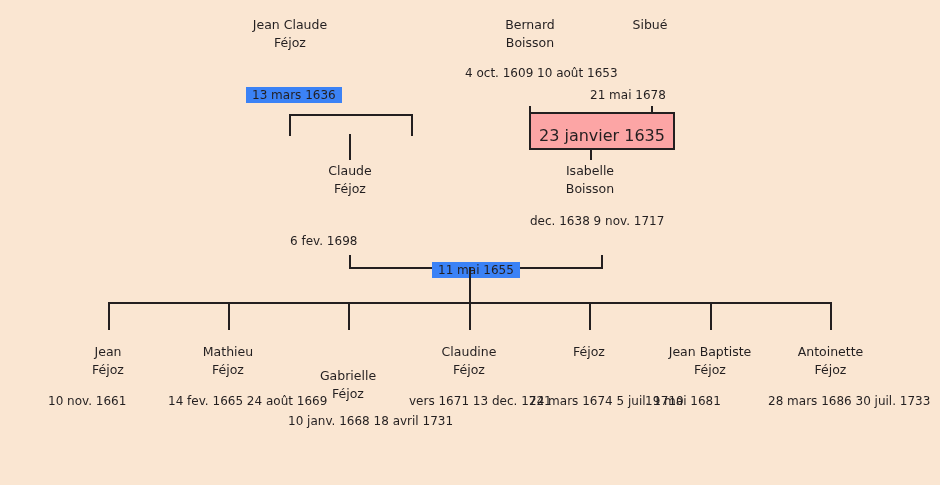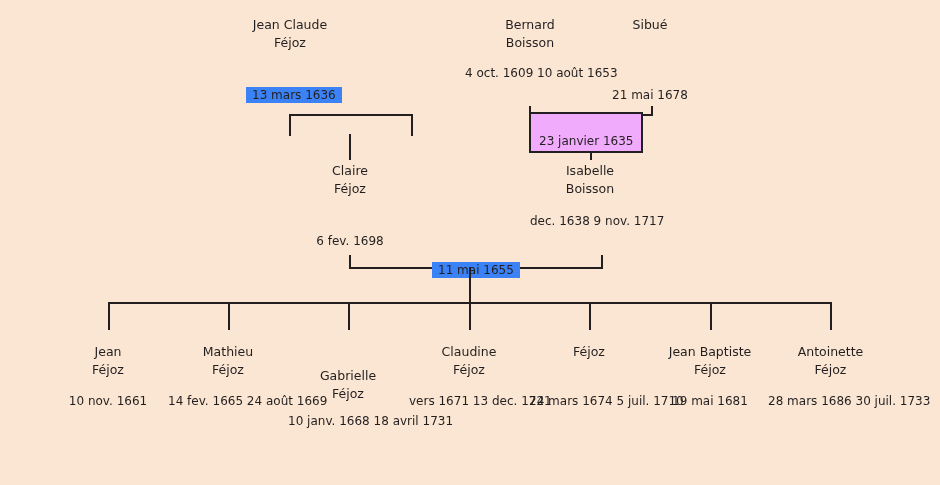--- a/index.html
+++ b/index.html
@@ -24,37 +24,37 @@
     white-space: nowrap;
   }
   .node .nm {
     display: block;
   }
   .focus {
     font-weight: normal;
   }
   .dates-block {
     position: absolute;
-    text-align: center;
+    text-align: left;
     font-size: 12px;
     line-height: 1.5;
     white-space: nowrap;
   }
   .line {
     position: absolute;
     background: #231f20;
   }
   .hline { height: 2px; }
   .vline { width: 2px; }
   .marriage {
     position: absolute;
     border: 2px solid #231f20;
-    background: #f0abfc;
-    font-size: 12px;
-    padding: 20px 8px 3px 8px;
+    background: #fca5a5;
+    font-size: 16px;
+    padding: 12px 8px 3px 8px;
     white-space: nowrap;
     line-height: 1.2;
   }
   .marriage-plain {
     position: absolute;
     background: #3b82f6;
     font-size: 12px;
     padding: 1px 6px;
     white-space: nowrap;
     line-height: 1.2;
@@ -96,21 +96,21 @@
   <div class="line vline" style="left:349px; top:134px; height:26px;"></div>
 
   <div class="line hline" style="left:529px; top:114px; width:124px;"></div>
   <div class="line vline" style="left:529px; top:106px; height:10px;"></div>
   <div class="line vline" style="left:651px; top:106px; height:10px;"></div>
   <div class="line vline" style="left:590px; top:134px; height:26px;"></div>
 
   <div class="marriage" style="left:529px; top:112px;">23 janvier 1635</div>
 
   <div class="node" style="left:290px; top:162px; width:120px;">
-    <span class="nm">Claire</span>
+    <span class="nm">Claude</span>
     <span class="nm">Féjoz</span>
   </div>
 
   <div class="node focus" style="left:530px; top:162px; width:120px;">
     <span class="nm">Isabelle</span>
     <span class="nm">Boisson</span>
   </div>
 
   <div class="dates-block focus" style="left:530px; top:212px; width:120px;">
     <span class="dt">dec. 1638</span>

